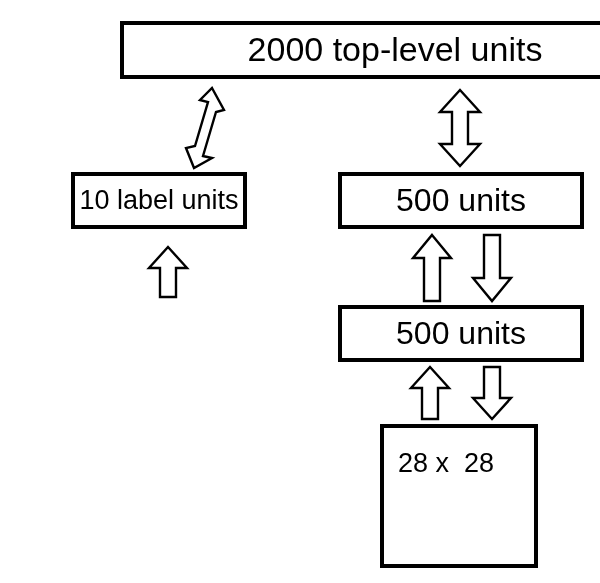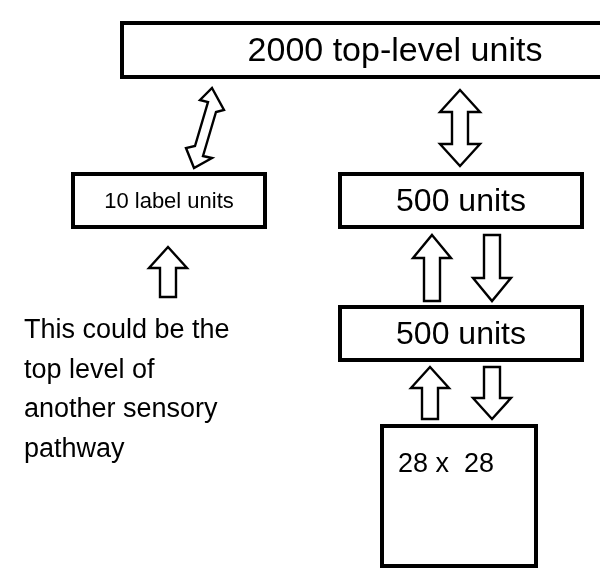--- a/index.html
+++ b/index.html
@@ -42,23 +42,23 @@
     top: 21px;
     width: 550px;
     height: 58px;
     font-size: 34px;
   }
 
   
   #box-label {
     left: 71px;
     top: 172px;
-    width: 196px;
+    width: 176px;
     height: 57px;
-    font-size: 22px;
+    font-size: 27px;
   }
 
   
   #box-500a {
     left: 338px;
     top: 172px;
     width: 246px;
     height: 57px;
     font-size: 32px;
   }
@@ -133,26 +133,20 @@
   <div class="node-box" id="box-500b">500 units</div>
 
   <div class="node-box" id="box-image">
     <span class="img-lines">
       <span>28 x  28</span>
       
       
     </span>
   </div>
 
-  <div id="caption">
-    <span>This could be the</span>
-    <span>top level of</span>
-    <span>another sensory</span>
-    <span>pathway</span>
-  </div>
 
   <svg class="arrow-svg" style="left:160px; top:84px; width:70px; height:88px;" viewBox="0 0 70 88">
 
     <polygon points="52,4 64,26 56,28 43,72 52,74 34,84 26,64 35,62 48,18 40,16"></polygon>
   </svg>
 
   <svg class="arrow-svg" style="left:434px; top:86px; width:52px; height:84px;" viewBox="0 0 52 84">
     <polygon points="26,4 46,26 34,26 34,58 46,58 26,80 6,58 18,58 18,26 6,26"></polygon>
   </svg>
 

